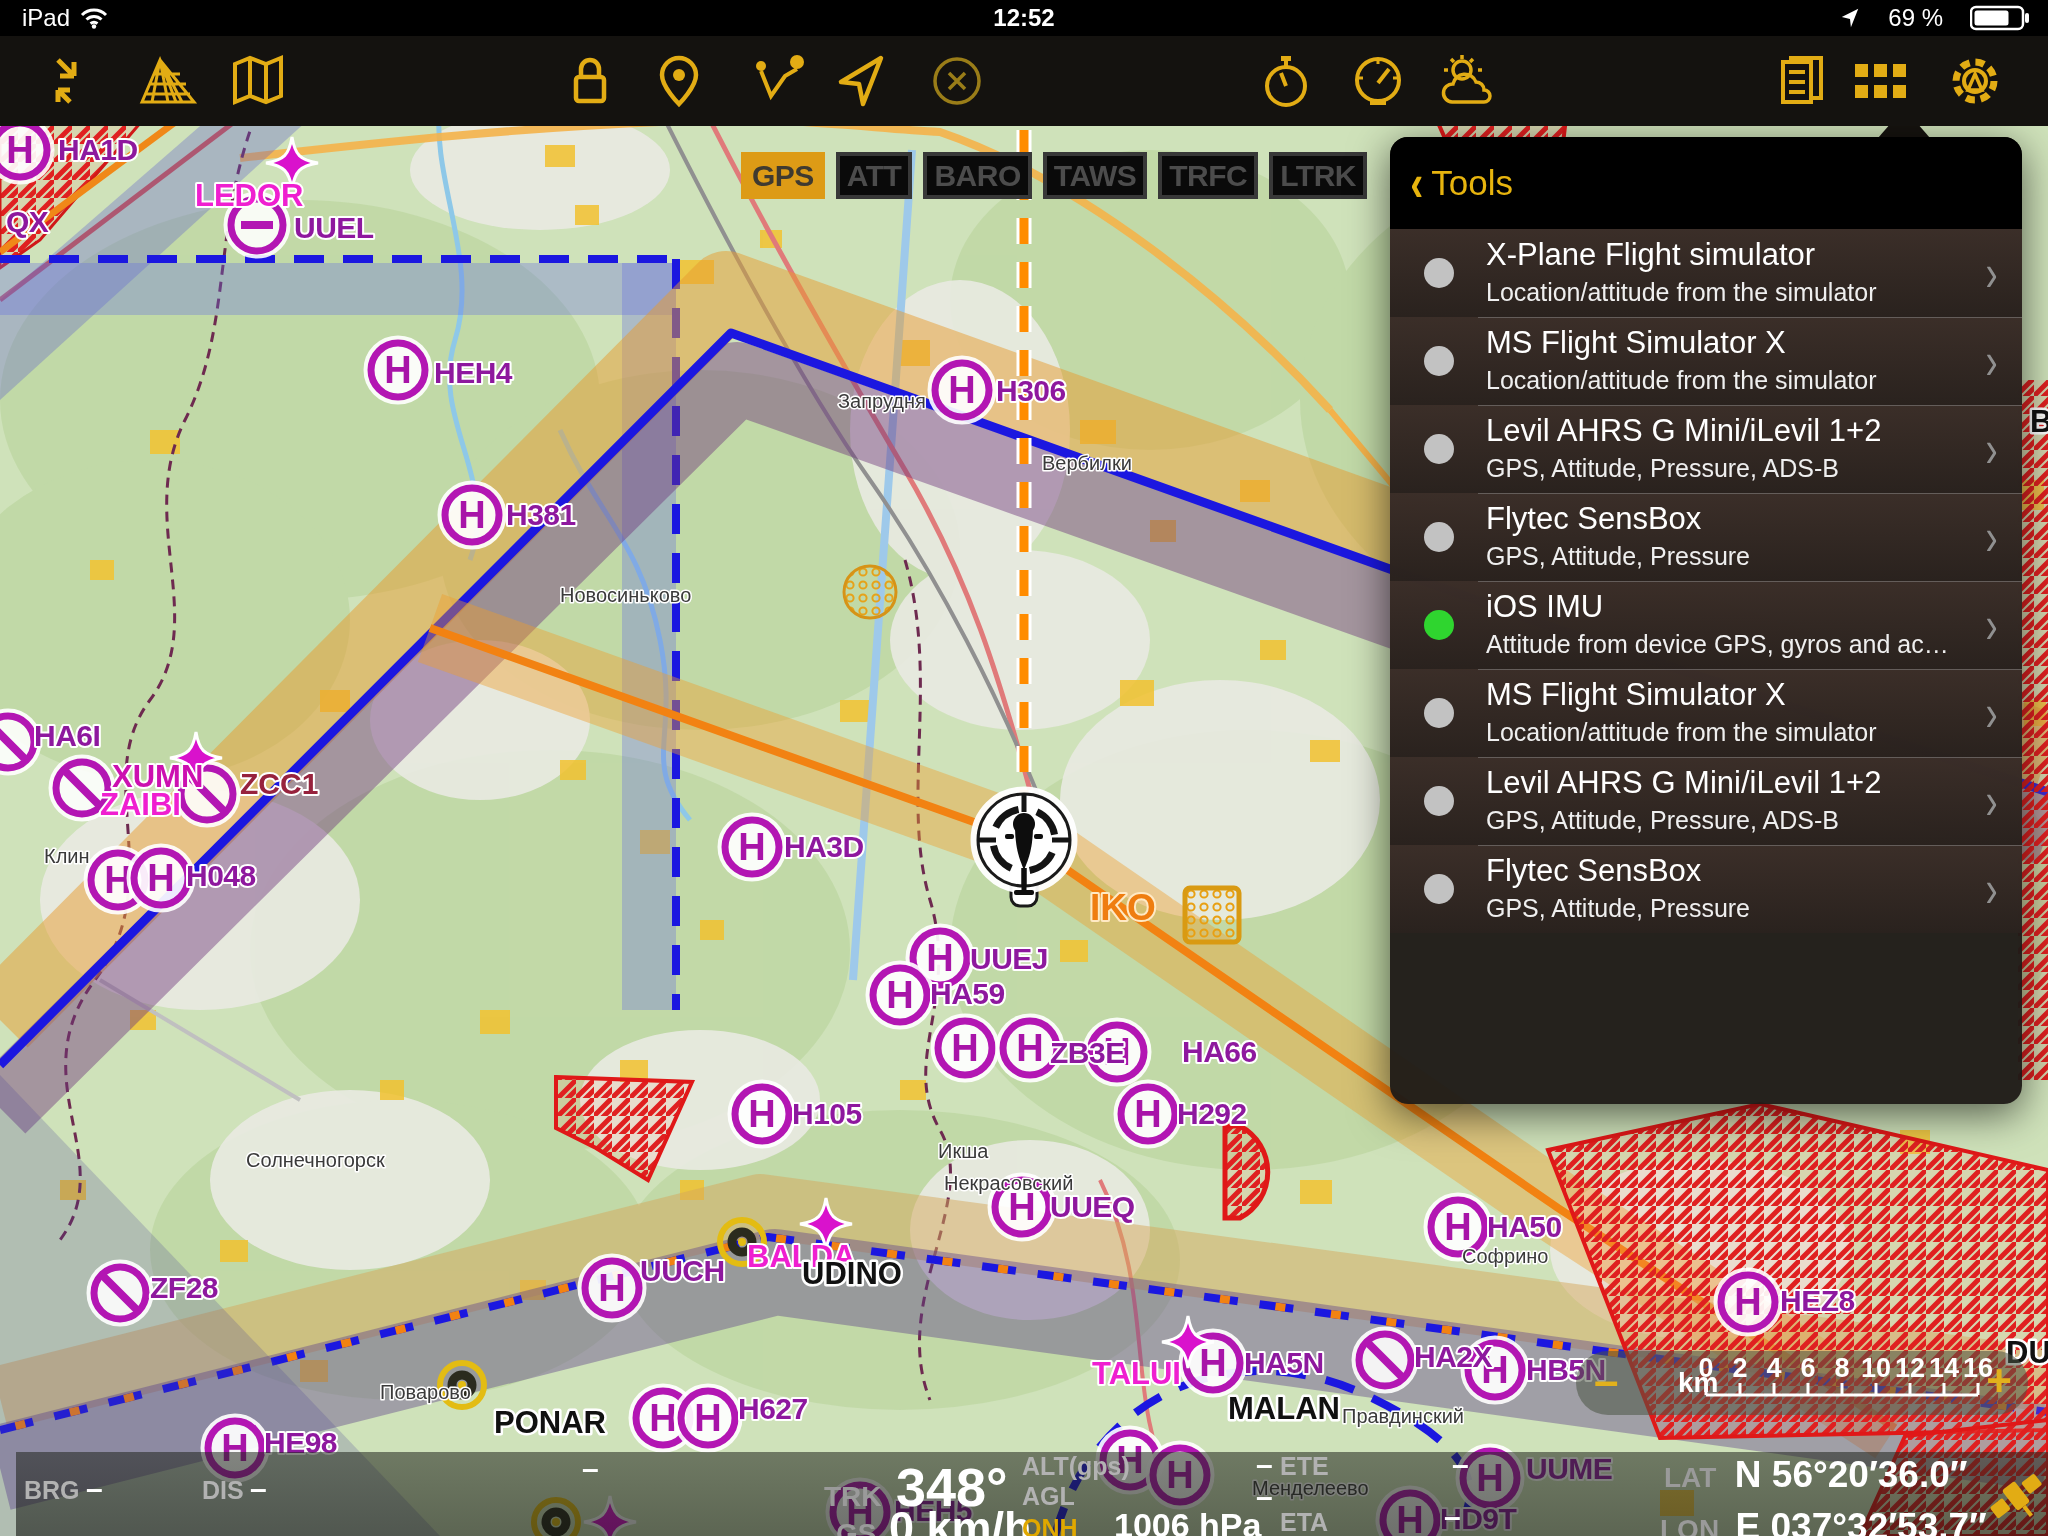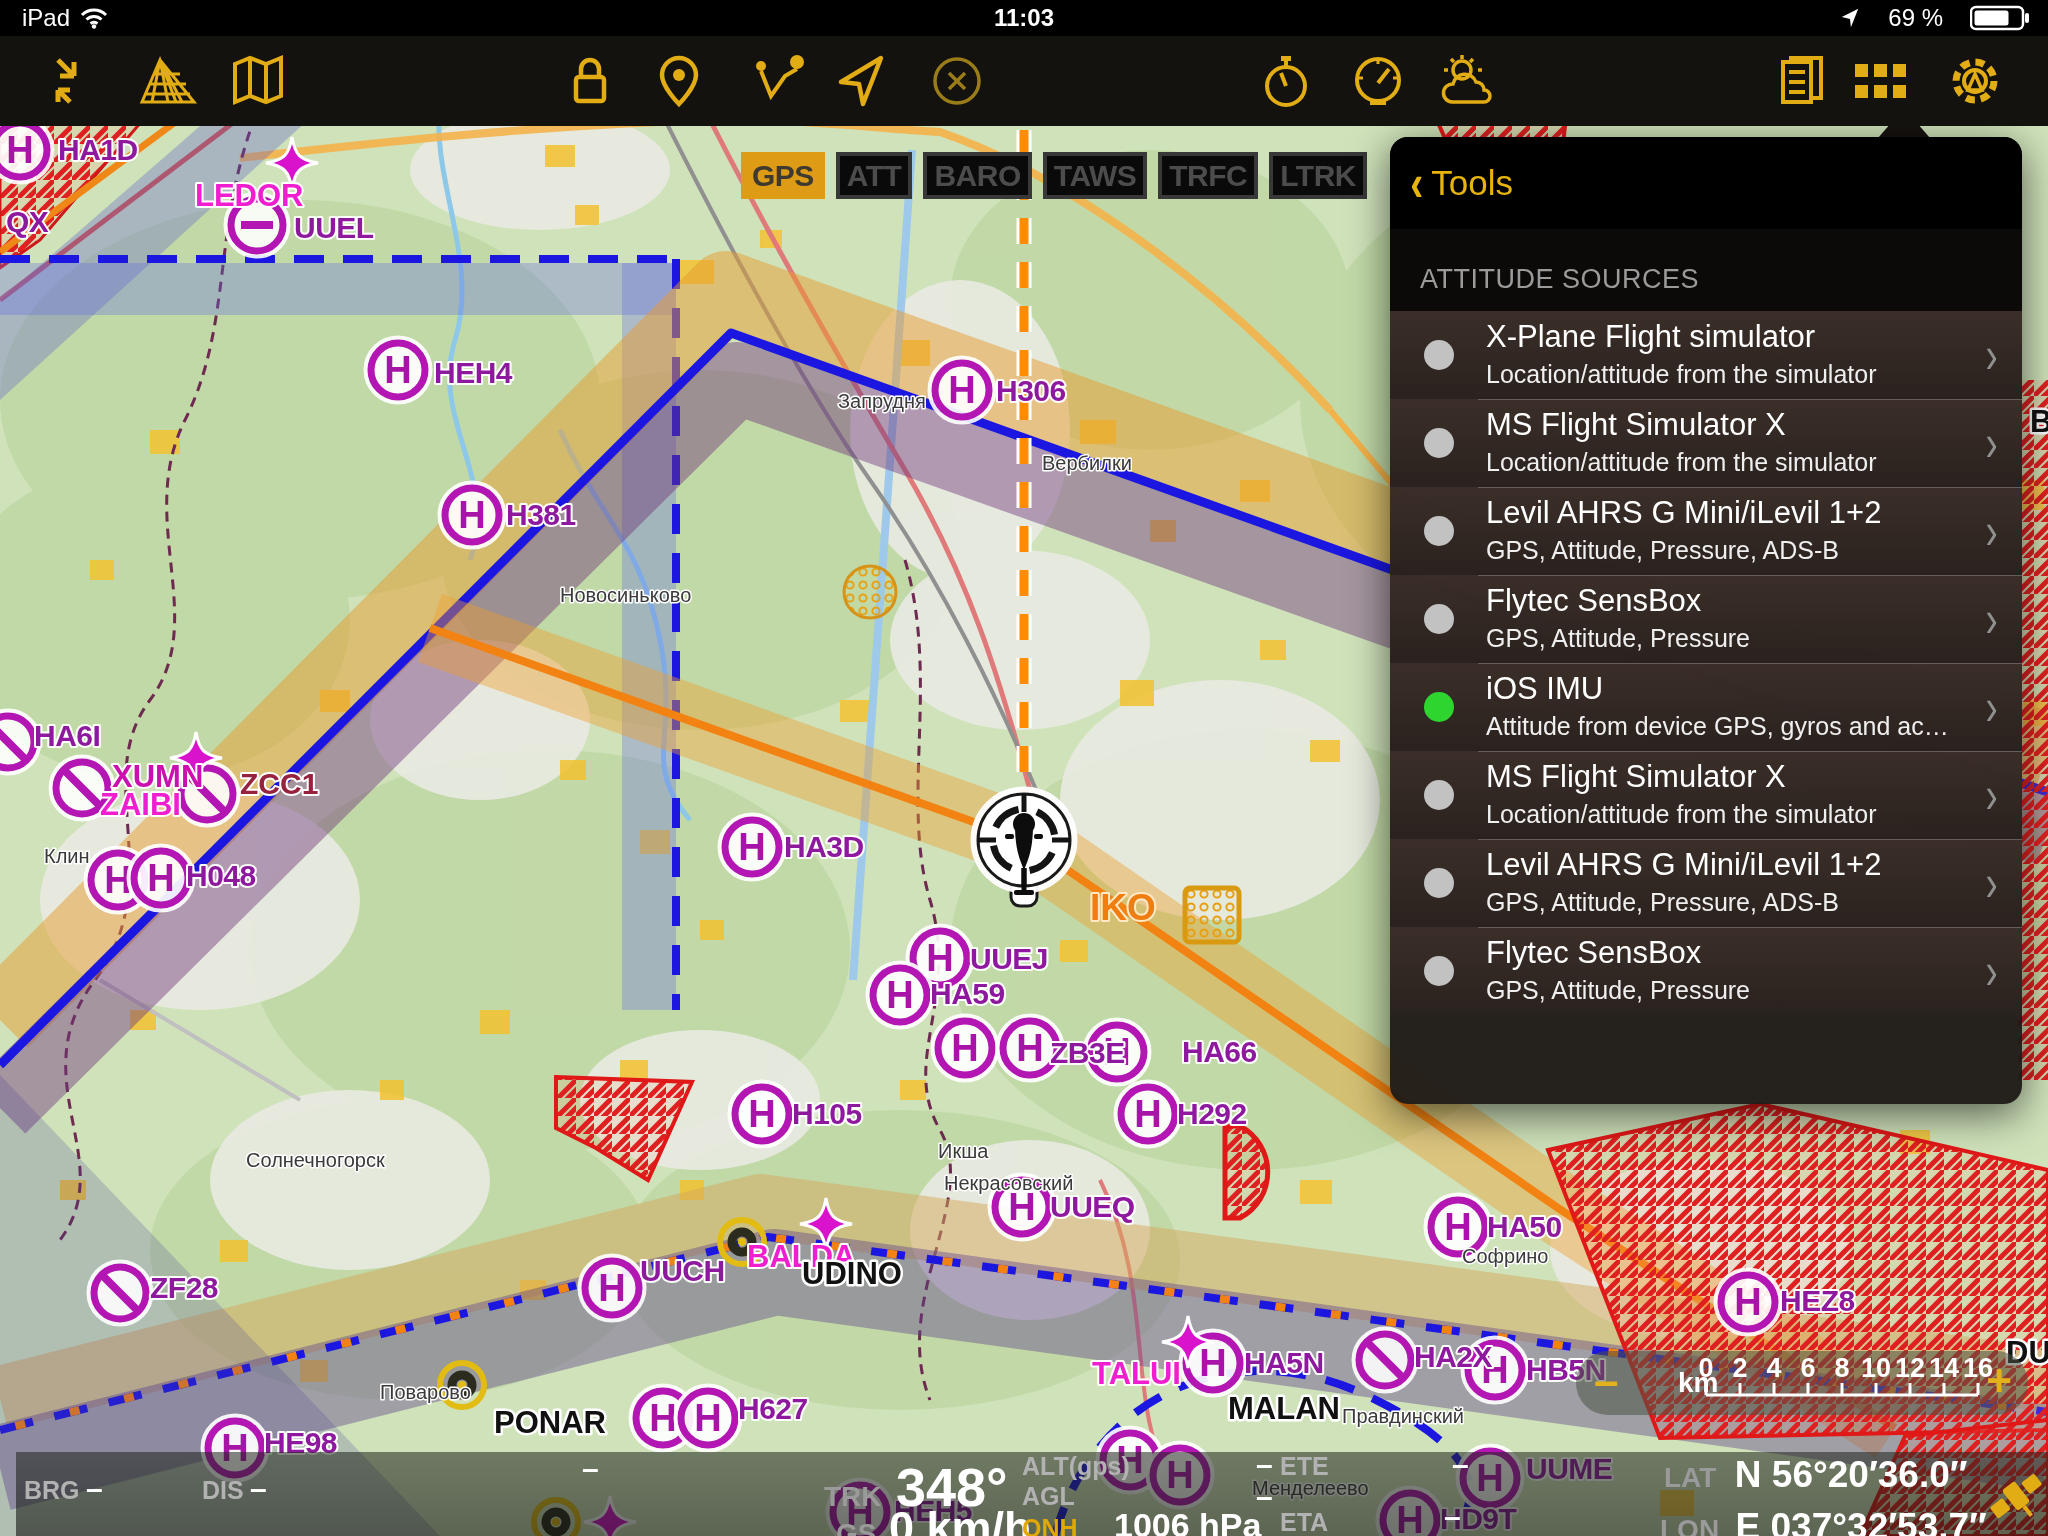--- a/index.html
+++ b/index.html
@@ -503,21 +503,21 @@
   <div id="statusbar">
     <div id="sb-left">
       <span>iPad</span>
       <svg width="28" height="22" viewBox="0 0 28 22">
         <path d="M2,8 A17,17 0 0 1 26,8" fill="none" stroke="#fff" stroke-width="3"></path>
         <path d="M6.5,12.5 A11,11 0 0 1 21.5,12.5" fill="none" stroke="#fff" stroke-width="3"></path>
         <path d="M10.5,16.5 A6,6 0 0 1 17.5,16.5" fill="none" stroke="#fff" stroke-width="3"></path>
         <circle cx="14" cy="19.5" r="2.2" fill="#fff"></circle>
       </svg>
     </div>
-    <div id="sb-time">11:03</div>
+    <div id="sb-time">12:52</div>
     <div id="sb-right">
       <svg width="22" height="22" viewBox="0 0 24 24">
         <polygon points="21,2 3,11 12,13 13,22" fill="#fff"></polygon>
       </svg>
       <span>69 %</span>
       <svg width="62" height="26" viewBox="0 0 62 26">
         <rect x="1" y="2" width="52" height="22" rx="5" fill="none" stroke="#fff" stroke-width="2.5"></rect>
         <rect x="4.5" y="5.5" width="34" height="15" rx="2.5" fill="#fff"></rect>
         <rect x="55" y="8" width="4" height="10" rx="2" fill="#fff"></rect>
       </svg>
@@ -615,21 +615,20 @@
 
   <div id="panel-arrow"></div>
   <div id="panel">
     <div id="panel-header">
       <div id="back-btn">
         <span class="chev">‹</span>
         <span class="blabel">Tools</span>
       </div>
     </div>
     <div id="sensor-sections">
-        <div class="sec-header">ATTITUDE SOURCES</div>
         <div class="sitem">
           <span class="sdot"></span>
           <div class="stitle">X-Plane Flight simulator</div>
           <div class="ssub">Location/attitude from the simulator</div>
           <div class="schev">›</div>
         </div>
         <div class="sitem">
           <span class="sdot"></span>
           <div class="stitle">MS Flight Simulator X</div>
           <div class="ssub">Location/attitude from the simulator</div>

